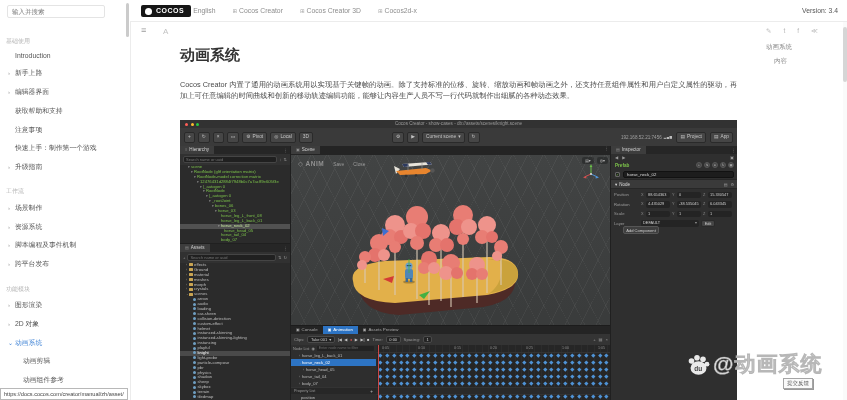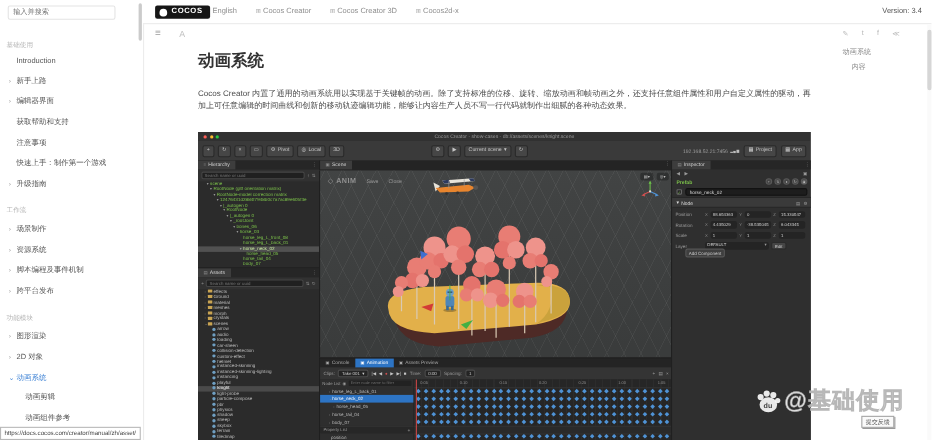--- a/index.html
+++ b/index.html
@@ -1071,15 +1071,15 @@
   <svg width="25" height="25" viewBox="0 0 25 25">
     <g fill="rgba(250,250,250,0.92)">
       <ellipse cx="12.5" cy="16" rx="8" ry="6.8"></ellipse>
       <circle cx="5.5" cy="9" r="2.8"></circle>
         <circle cx="11" cy="5.8" r="2.8"></circle>
         <circle cx="17" cy="7.2" r="2.8"></circle>
         <circle cx="21" cy="12.2" r="2.4"></circle>
     </g>
     <text x="8.2" y="19" font-size="6.5" font-weight="bold" fill="#444">du</text>
   </svg>
-  <span class="wm-text">@基础使用</span>
+  <span class="wm-text">@动画系统</span>
 </div>
 <div class="feedback">提交反馈</div>
 
 </body></html>

